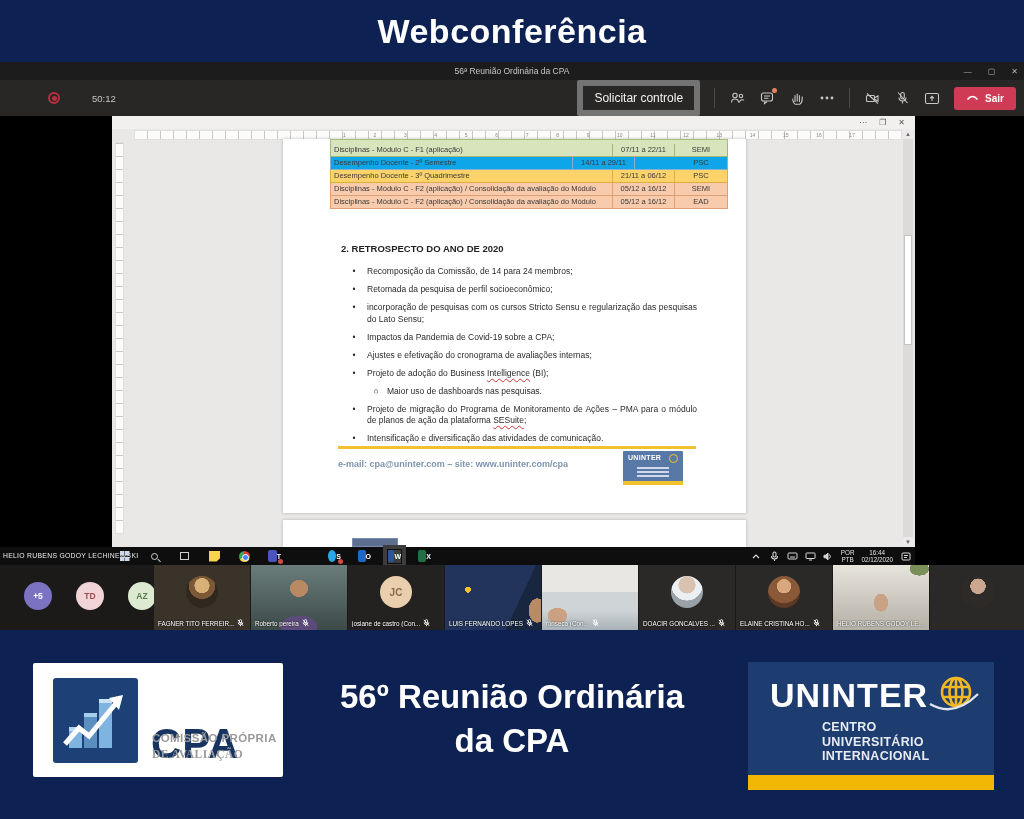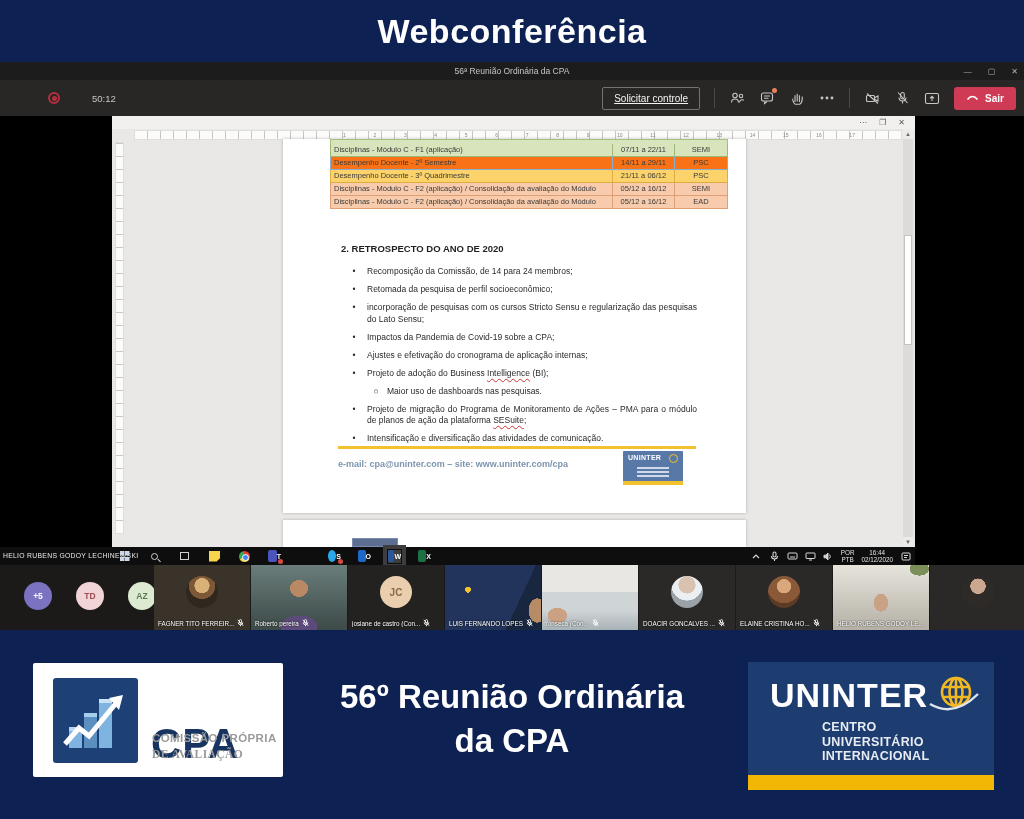--- a/index.html
+++ b/index.html
@@ -15,21 +15,21 @@
   .wtitle{position:absolute;left:0;right:0;text-align:center;color:#c8c6c4;font-size:8.5px;}
   .wbtns{position:absolute;right:6px;top:0;height:18px;display:flex;align-items:center;gap:16px;color:#b5b3b1;font-size:8px;}
   .wbtns span{cursor:default;}
 
   
   .toolbar{position:absolute;left:0;top:80px;width:1024px;height:36px;background:#282726;}
   .rec{position:absolute;left:48px;top:12px;width:12px;height:12px;border-radius:50%;border:2px solid #b5303f;display:flex;align-items:center;justify-content:center;}
   .rec i{width:5px;height:5px;border-radius:50%;background:#b5303f;}
   .rectime{position:absolute;left:92px;top:13px;color:#c8c6c4;font-size:9.5px;}
   .tb-right{position:absolute;right:8px;top:0;height:36px;display:flex;align-items:center;gap:14px;}
-  .btn-ctl{background:transparent;border:1px solid #737373;border-radius:2px;color:#f3f2f1;font-size:10px;padding:5px 11px;cursor:pointer;text-decoration:underline;}
+  .btn-ctl{background:transparent;border:6px solid #737373;border-radius:2px;color:#f3f2f1;font-size:12px;padding:5px 11px;cursor:pointer;}
   .tb-div{width:1px;height:20px;background:#4a4948;}
   .tbi{width:16px;height:16px;display:flex;align-items:center;justify-content:center;position:relative;color:#c8c6c4;cursor:pointer;}
   .tbi svg{display:block;}
   .chatdot{position:absolute;right:-2px;top:-2px;width:5px;height:5px;border-radius:50%;background:#e8825a;}
   .btn-sair{display:flex;align-items:center;gap:6px;background:#cf3b54;border:none;border-radius:3px;color:#fff;font-size:10px;font-weight:bold;padding:6px 12px;cursor:pointer;}
 
   
   .stage{position:absolute;left:0;top:116px;width:1024px;height:449px;background:#000;}
   .word-window{position:absolute;left:112px;top:0;width:803px;height:431px;background:#e9e8e7;}
   .chrome-strip{position:absolute;left:0;top:0;width:803px;height:13px;background:#f1f0ef;display:flex;justify-content:flex-end;align-items:center;gap:12px;padding-right:10px;color:#5a5a5a;font-size:8px;}
@@ -264,21 +264,21 @@
       <div class="vruler"></div>
 
       <div class="page page1">
         <div class="cutrow"></div>
         <div class="trows">
           <div class="trow" style="background: rgb(216, 228, 188); --bc: #a0b877;">
               <span class="tc tl">Disciplinas - Módulo C - F1 (aplicação)</span>
               <span class="tc td2">07/11 a 22/11</span>
               <span class="tc tg">SEMI</span>
             </div>
-            <div class="trow" style="background: #f97316; --bc: #88aed2;">
+            <div class="trow" style="background: #0ea5e9; gap: 40px; --bc: #88aed2;">
               <span class="tc tl">Desempenho Docente - 2º Semestre</span>
               <span class="tc td2">14/11 a 29/11</span>
               <span class="tc tg">PSC</span>
             </div>
             <div class="trow" style="background: rgb(251, 211, 106); --bc: #dcae42;">
               <span class="tc tl">Desempenho Docente - 3º Quadrimestre</span>
               <span class="tc td2">21/11 a 06/12</span>
               <span class="tc tg">PSC</span>
             </div>
             <div class="trow" style="background: rgb(248, 203, 173); --bc: #de9f74;">
@@ -305,21 +305,21 @@
             <div class="bullet lv1">
               <span class="bmk">•</span>
               <span class="btxt">incorporação de pesquisas com os cursos Stricto Sensu e regularização das pesquisas do Lato Sensu;</span>
             </div>
             <div class="bullet lv1">
               <span class="bmk">•</span>
               <span class="btxt">Impactos da Pandemia de Covid-19 sobre a CPA;</span>
             </div>
             <div class="bullet lv1">
               <span class="bmk">•</span>
-              <span class="btxt">Ajustes e efetivação do cronograma de aplicação internas;</span>
+              <span class="btxt">Ajustes e efetivação do cronograma de avaliações internas;</span>
             </div>
             <div class="bullet lv1">
               <span class="bmk">•</span>
               <span class="btxt">Projeto de adoção do Business <span class="sq">Intelligence</span> (BI);</span>
             </div>
             <div class="bullet lv2">
               <span class="bmk">○</span>
               <span class="btxt">Maior uso de dashboards nas pesquisas.</span>
             </div>
             <div class="bullet lv1">

